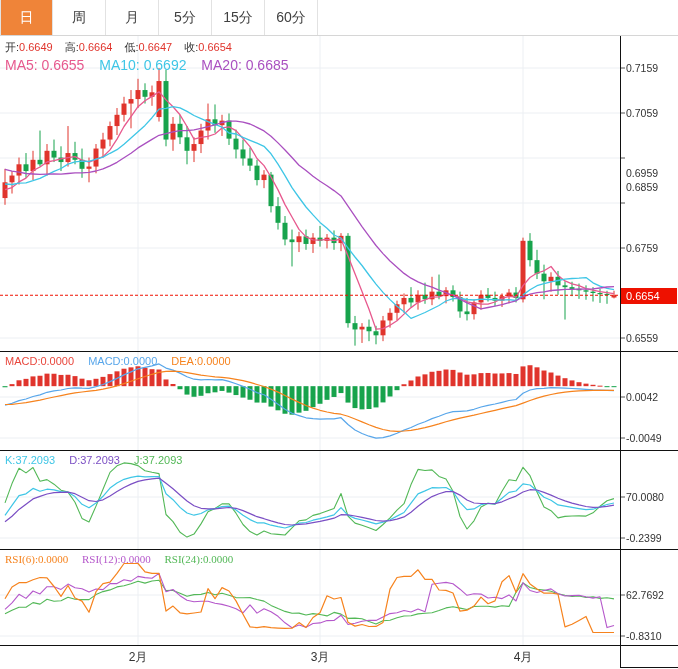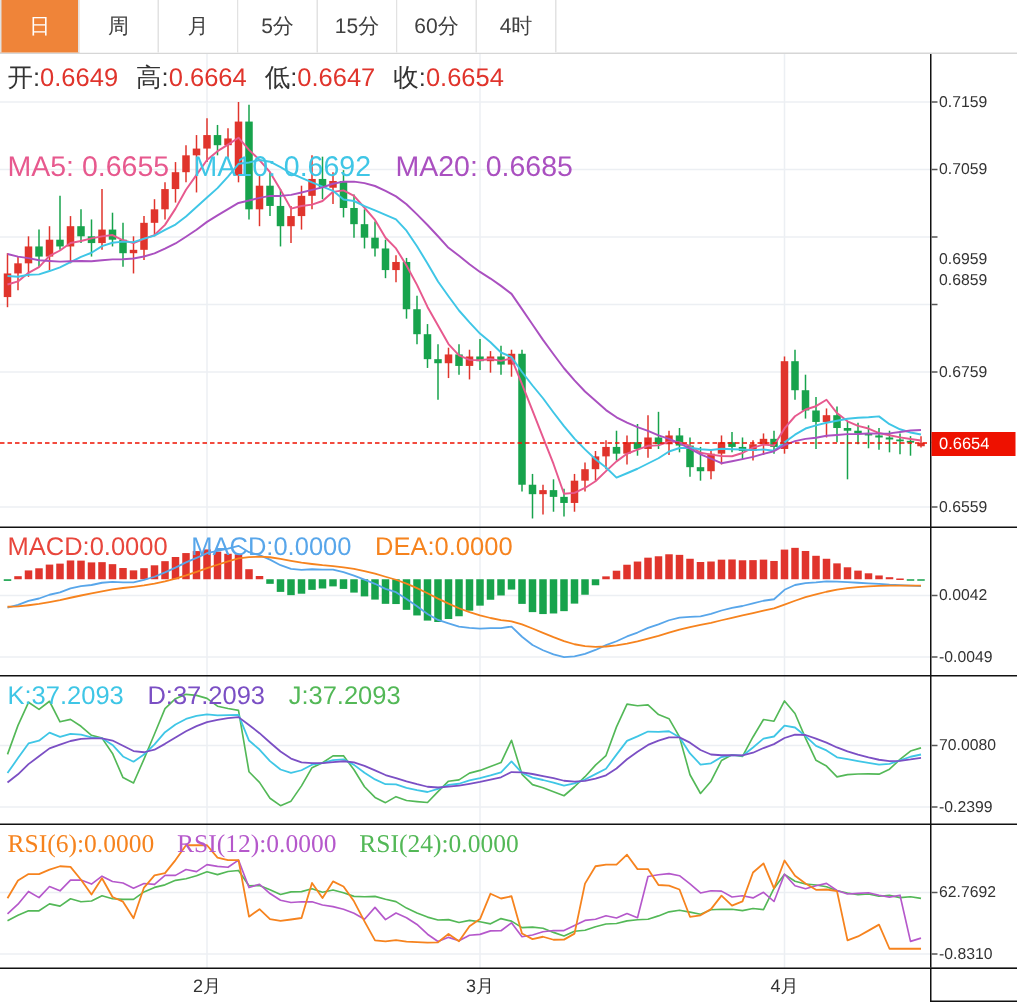--- a/index.html
+++ b/index.html
@@ -11,26 +11,26 @@
              border-bottom:1px solid #d6d6d6; background:#fff; display:flex; }
   .tab { width:53px; height:35px; line-height:35px; text-align:center; font-size:14px;
          color:#404040; border-right:1px solid #e2e2e2; cursor:pointer; background:#fff; }
   .tab:first-child { border-left:1px solid #e2e2e2; }
   .tab.active { background:#ef8439; color:#fff; }
 
   
   #chart-svg { position:absolute; left:0; top:36px; }
 
   
-  .legend { position:absolute; left:5px; z-index:3; white-space:nowrap; font-size:17px; }
+  .legend { position:absolute; left:5px; z-index:3; white-space:nowrap; font-size:11px; }
   .legend span { margin-right:11px; }
   #ohlc-legend { top:40px; }
   #ohlc-legend .lab { color:#333; margin-right:0; }
   #ohlc-legend .val { color:#e0342c; margin-right:12px; }
-  #ma-legend { top:57px; font-size:19px;margin-top:44px; }
+  #ma-legend { top:57px; font-size:14px; }
   .c-ma5 { color:#e7598e; } .c-ma10 { color:#3fc6e6; } .c-ma20 { color:#aa50c0; }
   #macd-legend { top:355px; }
   .c-macd { color:#e8463c; } .c-diff { color:#58a6ea; } .c-dea { color:#f6831e; }
   #kdj-legend { top:454px; }
   .c-k { color:#3fc6e6; } .c-d { color:#7b4fc4; } .c-j { color:#53b857; }
   #rsi-legend { top:553px;font-family:Liberation Serif, serif; }
   .c-rsi6 { color:#f6831e; } .c-rsi12 { color:#b558cb; } .c-rsi24 { color:#53b857; }
 
   
   .ytick { position:absolute; left:626px; width:50px; height:14px; line-height:14px;
@@ -50,21 +50,20 @@
 
 <div id="app">
 
   <div id="toolbar">
     <div class="tab active">日</div>
     <div class="tab">周</div>
     <div class="tab">月</div>
     <div class="tab">5分</div>
     <div class="tab">15分</div>
     <div class="tab">60分</div>
-    <div class="tab">4时</div>
   </div>
 
   <svg id="chart-svg" width="678" height="610">
       <rect x="0" y="0" width="678" height="610" fill="#fff"></rect>
       <line x1="138" y1="0" x2="138" y2="610" stroke="#eceff3"></line>
       <line x1="320" y1="0" x2="320" y2="610" stroke="#eceff3"></line>
       <line x1="523" y1="0" x2="523" y2="610" stroke="#eceff3"></line>
       <line x1="0" y1="32" x2="620" y2="32" stroke="#eceff3"></line>
       <line x1="0" y1="77" x2="620" y2="77" stroke="#eceff3"></line>
       <line x1="0" y1="122" x2="620" y2="122" stroke="#eceff3"></line>

